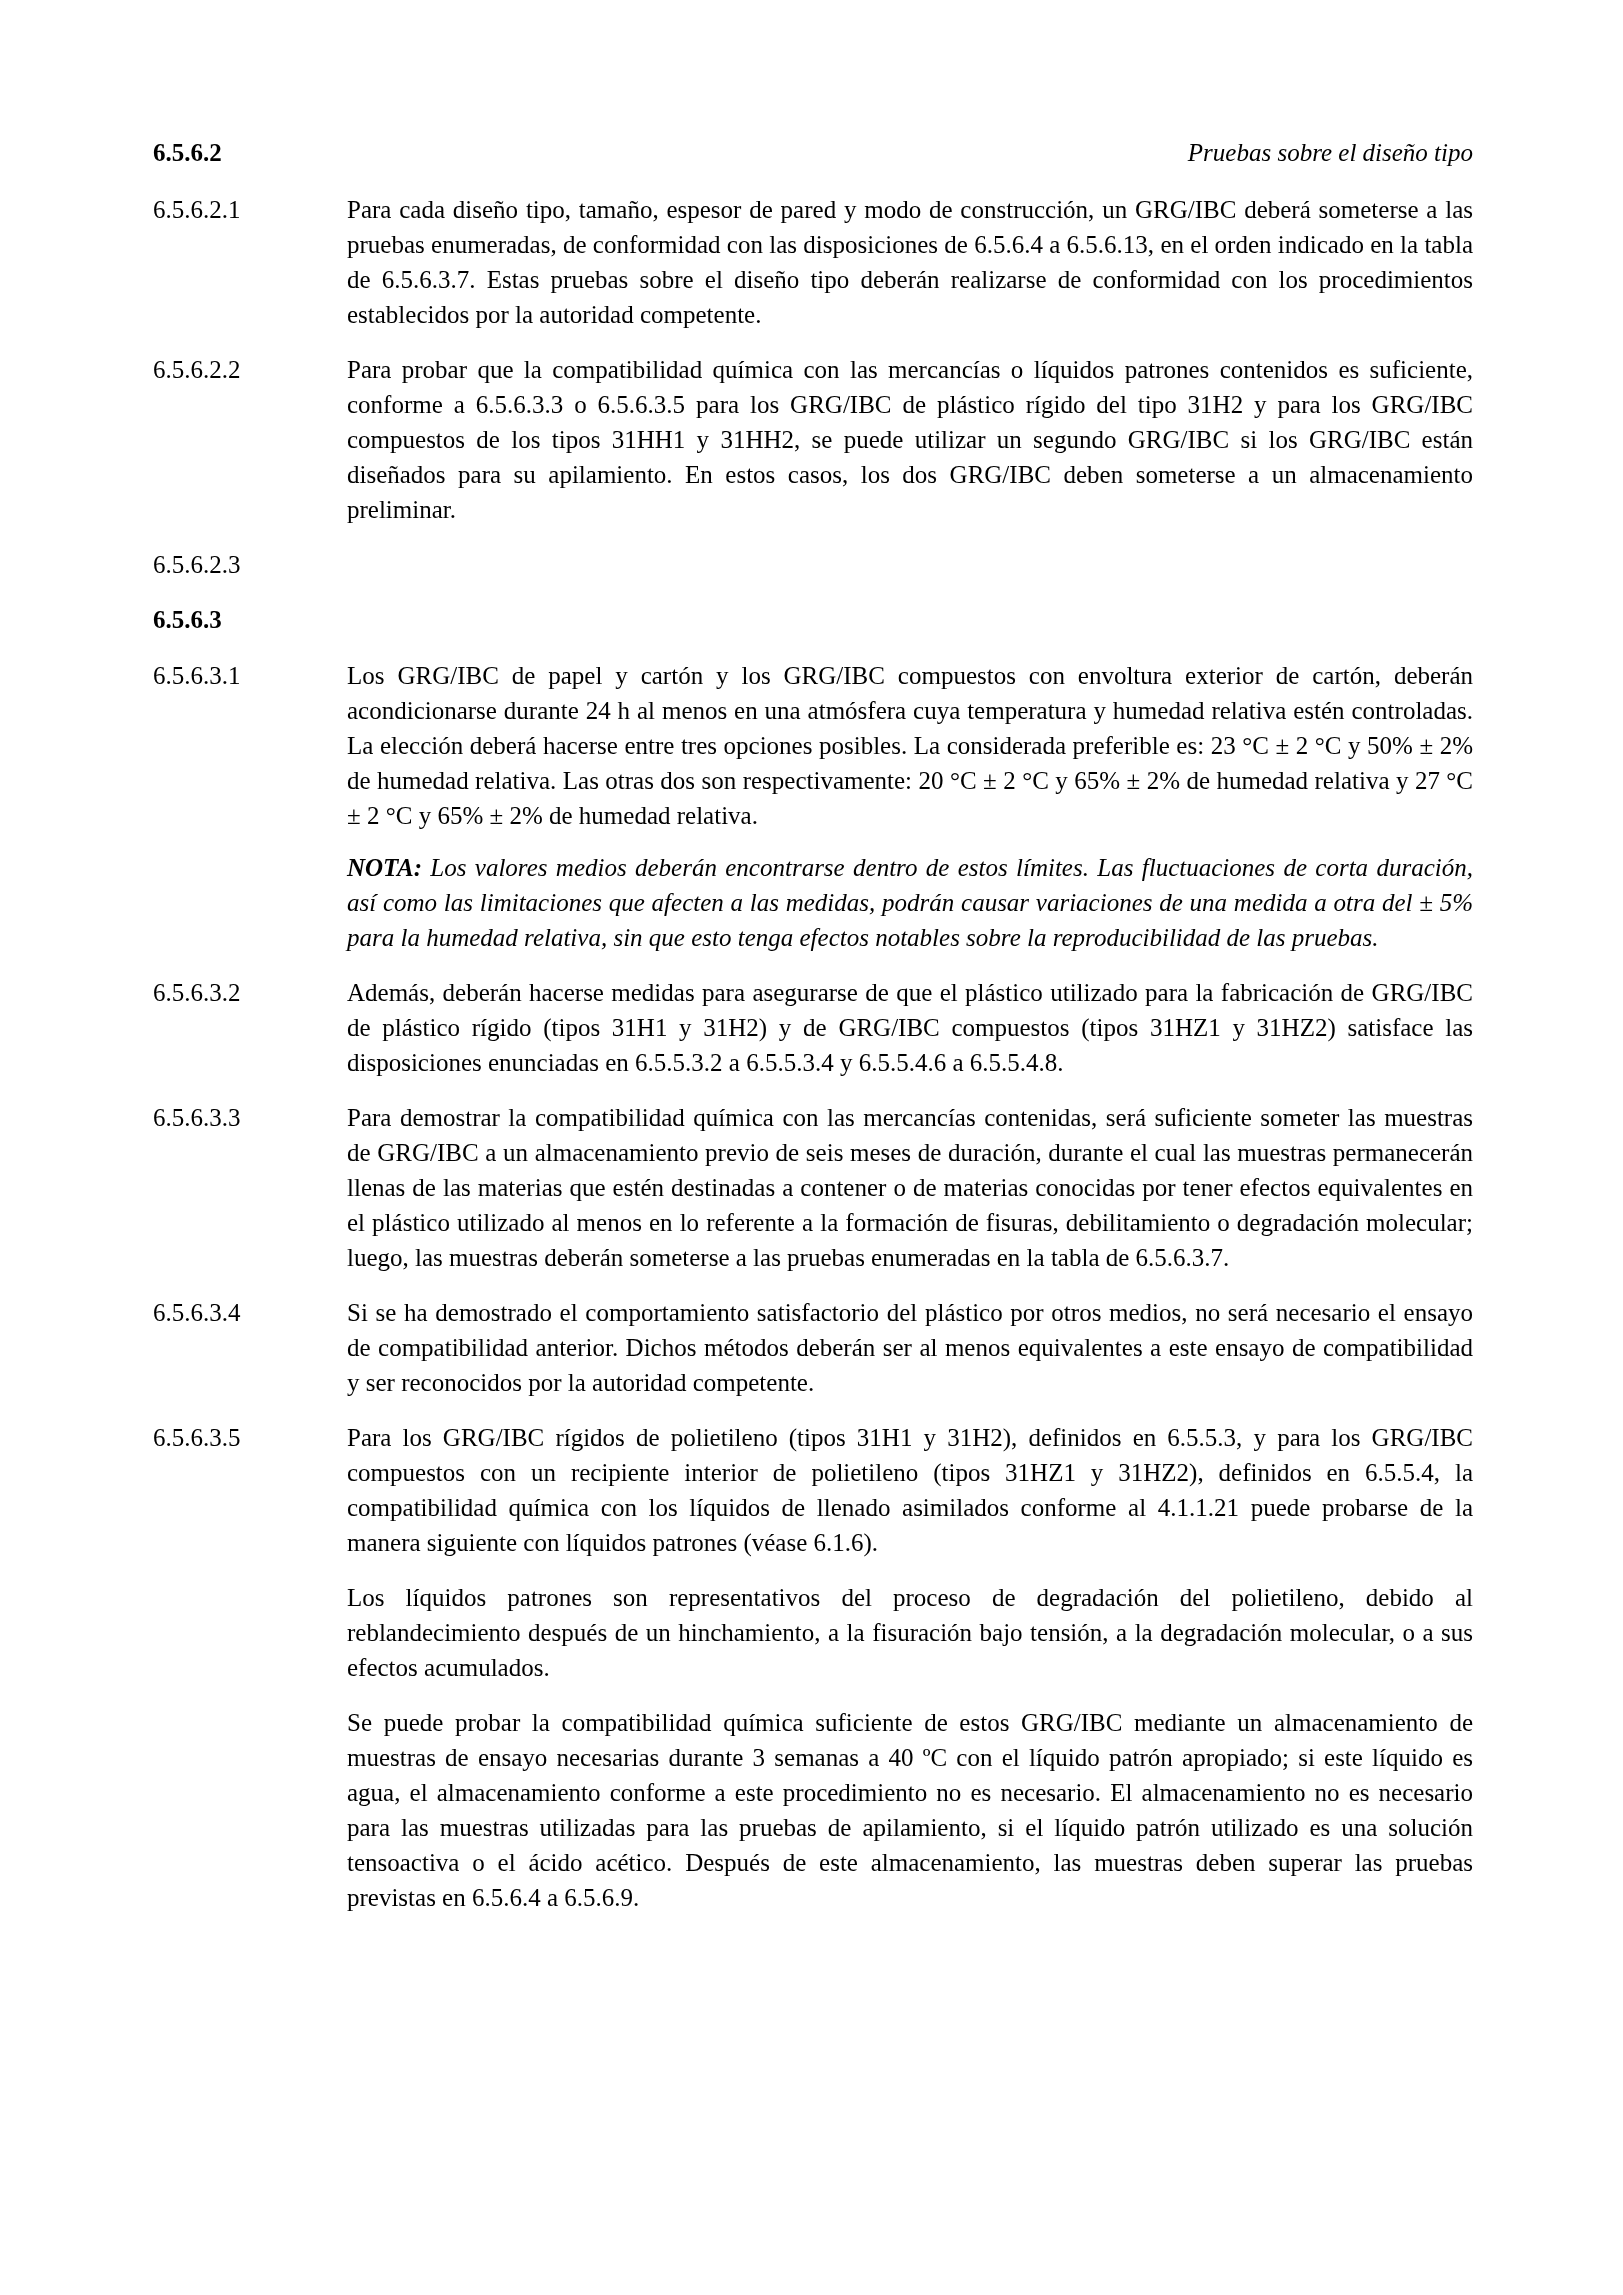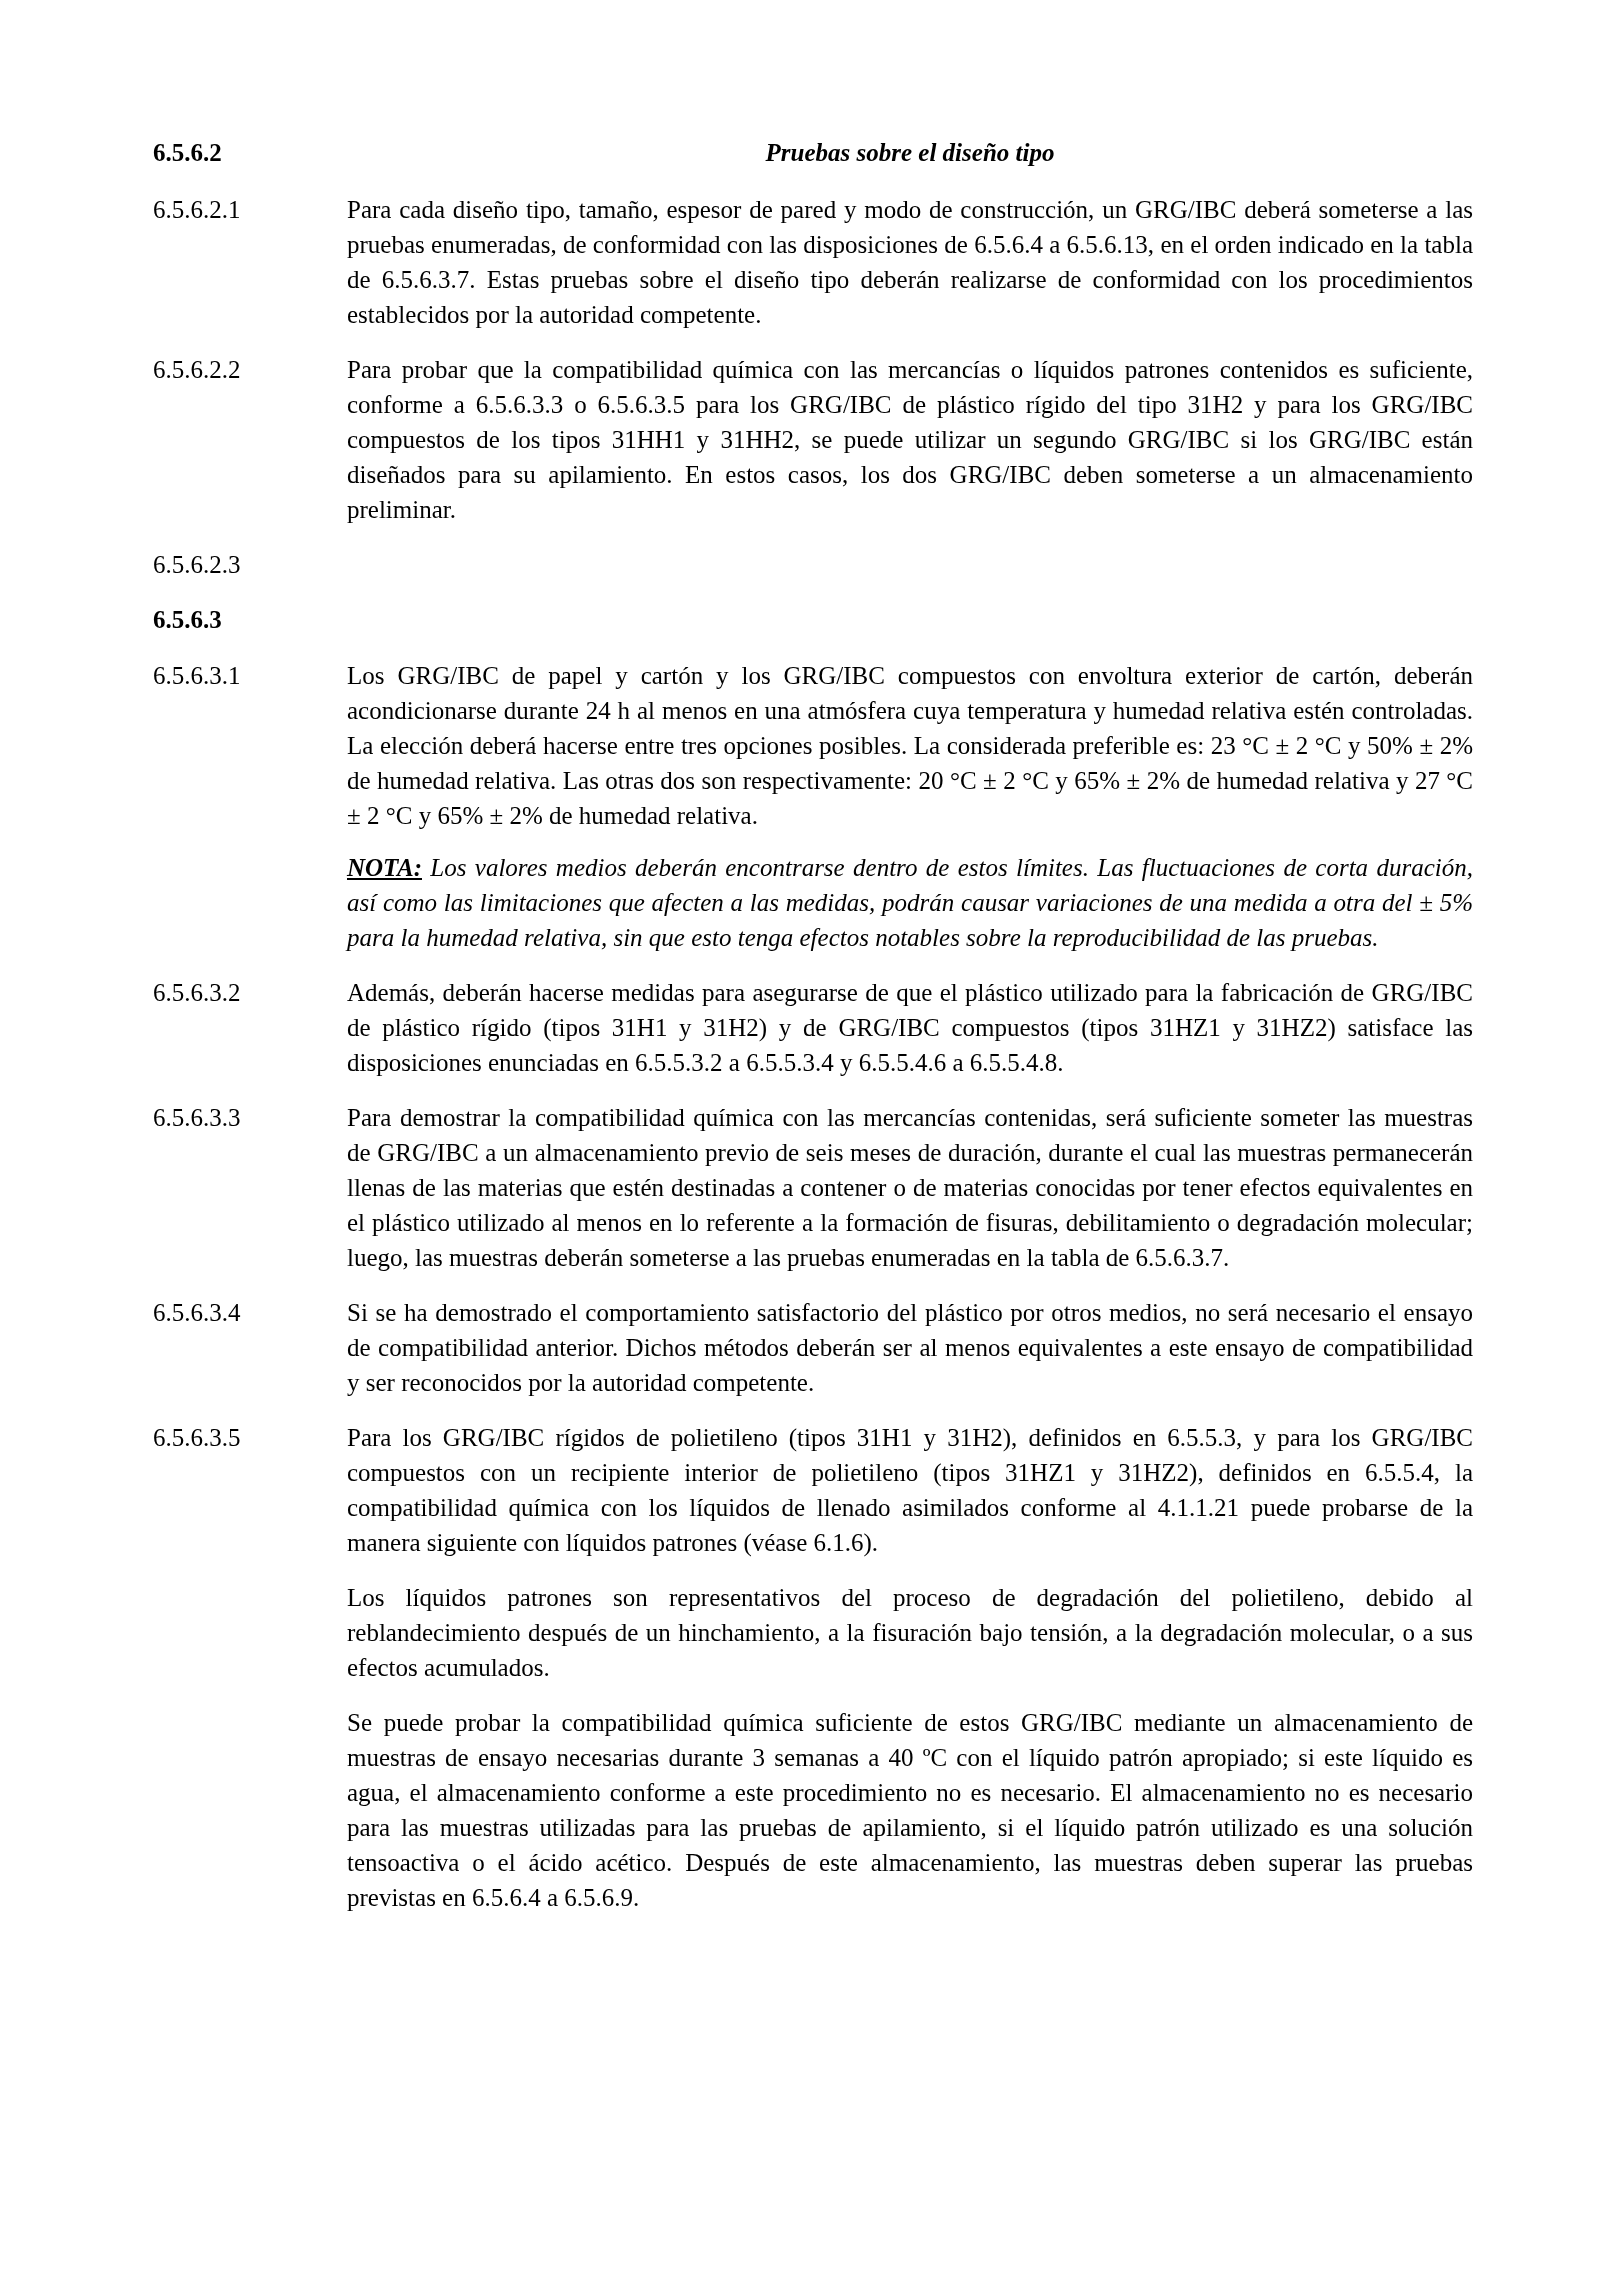--- a/index.html
+++ b/index.html
@@ -31,24 +31,24 @@
   .num {
     flex: 0 0 194px;
     text-align: left;
   }
   .txt {
     flex: 1 1 auto;
     text-align: justify;
   }
   .row.heading { margin-top: 13.2px; margin-bottom: 21.5px; }
   .row.heading .num { font-weight: bold; }
-  .row.heading .txt { font-weight: bold; font-style: italic; text-align: center; }
+  .row.heading .txt { font-weight: normal; font-style: italic; text-align: right; }
   .row.nota { margin-top: -3.3px; }
   .row.nota .txt { font-style: italic; }
-  .nota-label { font-weight: bold; font-style: italic; text-decoration: underline; }
+  .nota-label { font-weight: bold; font-style: italic; }
   .row.cont { }
 </style>
 </head>
 <body>
 
 <div class="page">
 
   <div class="row heading">
     <div class="num">6.5.6.2</div>
     <div class="txt">Pruebas sobre el diseño tipo</div>

